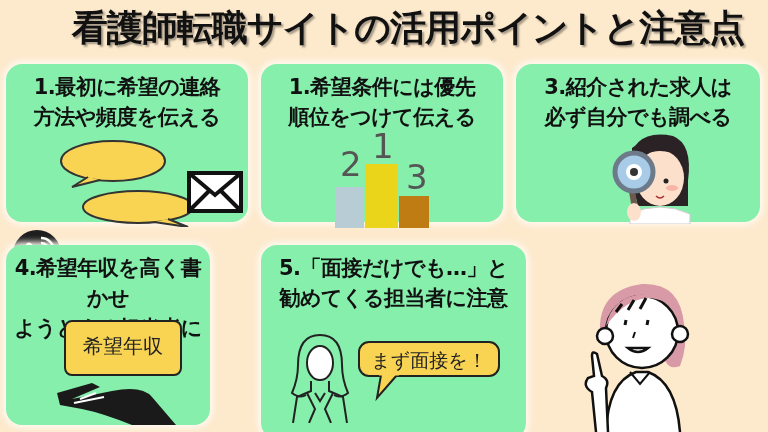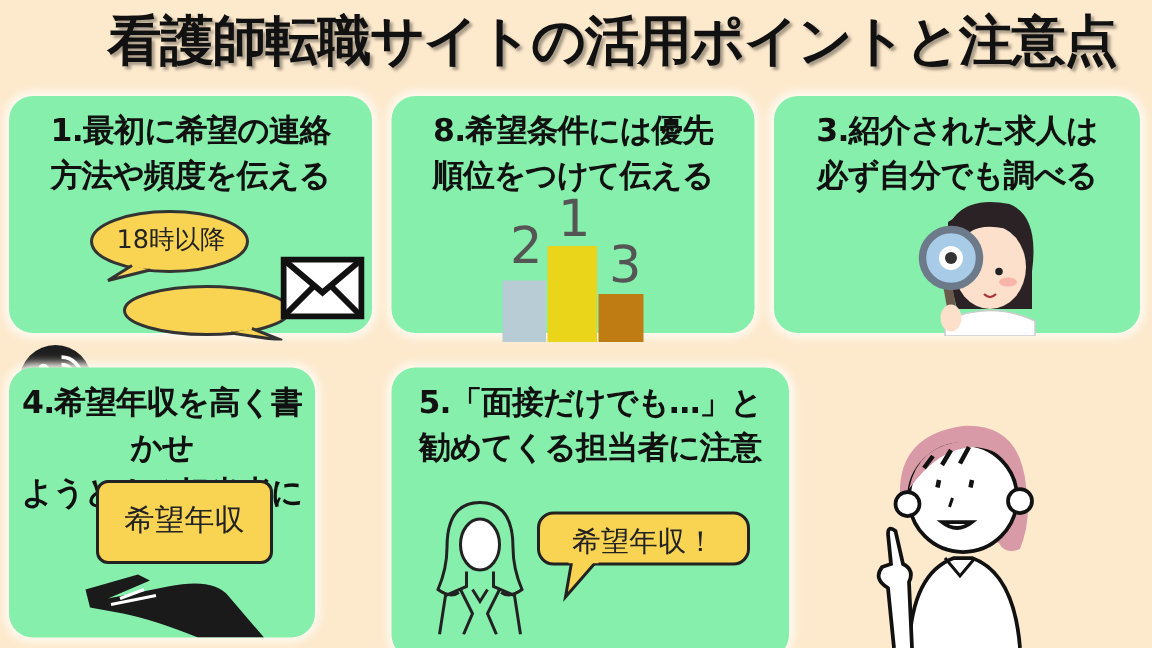--- a/index.html
+++ b/index.html
@@ -41,29 +41,28 @@
     <path d="M15 16 q3-3 6 0 l3 5 q1 2-1 4 l-2 2 q3 6 8 9 l2-2 q2-2 4-1 l5 3 q3 3 0 6 l-3 2 q-6 2-15-7 q-9-9-7-15z" fill="#fff"></path>
     <path d="M30 15 a8 8 0 0 1 8 8" stroke="#fff" stroke-width="2.5" fill="none"></path>
     <path d="M30 10 a13 13 0 0 1 13 13" stroke="#fff" stroke-width="2.5" fill="none"></path>
   </svg>
   <svg class="abs" style="left:52px;top:75px;" width="150" height="88" viewBox="0 0 150 88">
     <ellipse cx="55" cy="22" rx="52" ry="20" fill="#f9d453" stroke="#333" stroke-width="2"></ellipse>
     <path d="M30 38 L14 48 L42 41" fill="#f9d453" stroke="#333" stroke-width="2"></path>
     <ellipse cx="80" cy="68" rx="55" ry="16" fill="#f9d453" stroke="#333" stroke-width="2"></ellipse>
     <path d="M110 80 L130 88 L96 83" fill="#f9d453" stroke="#333" stroke-width="2"></path>
   </svg>
-  <div class="abs bubble-text" style="left:68px;top:84px;width:80px;text-align:center;">18時以降</div>
   <svg class="abs" style="left:181px;top:107px;" width="56" height="42" viewBox="0 0 56 42">
     <rect x="2" y="2" width="52" height="38" fill="#fff" stroke="#111" stroke-width="4"></rect>
     <path d="M2 2 L28 24 L54 2 M2 40 L22 20 M54 40 L34 20" stroke="#111" stroke-width="4" fill="none"></path>
   </svg>
 </div>
 
 <div class="card" style="left:261px;top:64px;width:242px;height:158px;">
-  <div class="card-title">8.希望条件には優先
+  <div class="card-title">1.希望条件には優先
 順位をつけて伝える</div>
   <div class="abs" style="left:79px;top:80px;font-size:34px;color:#555;">2</div>
   <div class="abs" style="left:111px;top:62px;font-size:34px;color:#555;">1</div>
   <div class="abs" style="left:145px;top:93px;font-size:34px;color:#555;">3</div>
   <div class="abs" style="left:74px;top:123px;width:29px;height:41px;background:#b8ccd6;"></div>
   <div class="abs" style="left:104px;top:100px;width:33px;height:64px;background:#ead51b;"></div>
   <div class="abs" style="left:138px;top:132px;width:30px;height:32px;background:#bf7c12;"></div>
 </div>
 
 <div class="card" style="left:516px;top:64px;width:244px;height:158px;">
@@ -103,21 +102,21 @@
     <path d="M31 4 q-22 0-22 30 q0 14-6 28 q8 6 14 2 M31 4 q22 0 22 30 q0 14 6 28 q-8 6-14 2" fill="none" stroke="#222" stroke-width="2"></path>
     <ellipse cx="31" cy="32" rx="13" ry="17" fill="#fff" stroke="#222" stroke-width="2"></ellipse>
     <path d="M22 50 l0 10 l-14 6 l-4 26 M40 50 l0 10 l14 6 l4 26" fill="none" stroke="#222" stroke-width="2"></path>
     <path d="M18 62 l8 16 l-6 14 M44 62 l-8 16 l6 14 M26 62 l5 8 l5-8" fill="none" stroke="#222" stroke-width="2"></path>
   </svg>
   <svg class="abs" style="left:96px;top:95px;" width="144" height="62" viewBox="0 0 144 62">
     <rect x="2" y="2" width="140" height="34" rx="10" fill="#f9d453" stroke="#222" stroke-width="2"></rect>
     <path d="M24 35 L20 58 L40 35" fill="#f9d453" stroke="#222" stroke-width="2"></path>
     <path d="M22 34 L42 34" stroke="#f9d453" stroke-width="3"></path>
   </svg>
-  <div class="abs bubble-text" style="left:100px;top:103px;width:136px;text-align:center;font-size:19px;">希望年収！</div>
+  <div class="abs bubble-text" style="left:100px;top:103px;width:136px;text-align:center;font-size:19px;">まず面接を！</div>
 </div>
 
 <svg class="abs" style="left:578px;top:270px;" width="130" height="162" viewBox="0 0 130 162">
   <path d="M22 62 q-2-42 42-48 q38-2 42 40 q4 22-4 42 q-10 4-14-4z" fill="#d79aa6"></path>
   <circle cx="64" cy="62" r="36" fill="#fff" stroke="#111" stroke-width="2.5"></circle>
   <path d="M28 56 q20-28 44-28 q24 2 34 28 q-6-30-40-32 q-32 2-38 32z" fill="#d79aa6"></path>
   <circle cx="27" cy="66" r="8" fill="#fff" stroke="#111" stroke-width="2.5"></circle>
   <circle cx="102" cy="64" r="8" fill="#fff" stroke="#111" stroke-width="2.5"></circle>
   <path d="M44 34 l-6 8 M56 30 l-6 10 M68 28 l-6 11" stroke="#111" stroke-width="3"></path>
   <path d="M48 50 l-1 5 M70 50 l-1 5" stroke="#111" stroke-width="3"></path>

